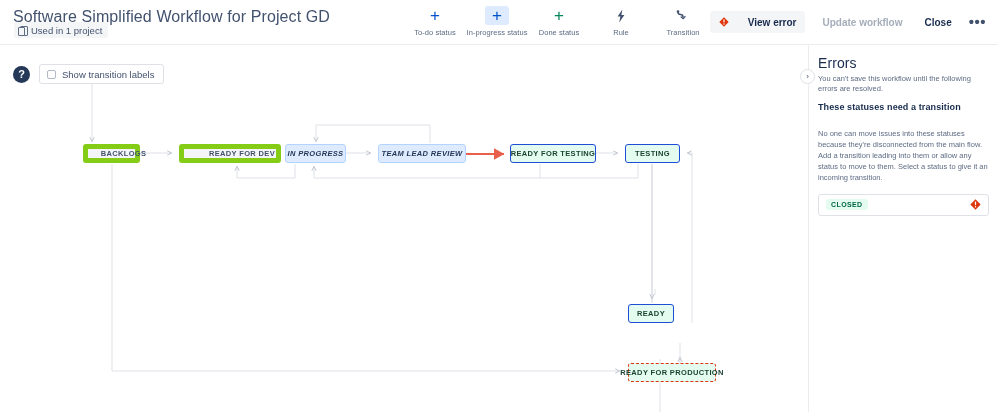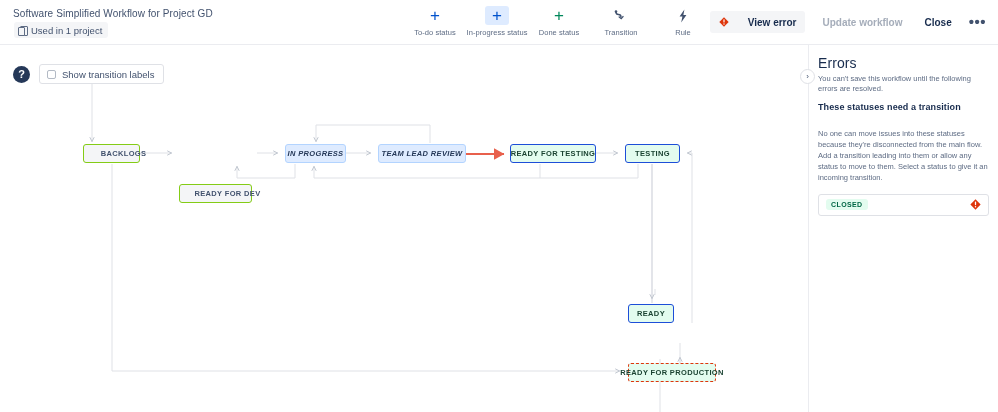--- a/index.html
+++ b/index.html
@@ -14,21 +14,21 @@
 
   
   .header {
     position: absolute; top: 0; left: 0;
     width: 998px; height: 45px;
     background: #ffffff;
     border-bottom: 1px solid #ebecf0;
   }
   .hdr-title {
     position: absolute; left: 13px; top: 8px;
-    font-size: 10px; font-weight: 400; color: #42526e;
+    font-size: 16px; font-weight: 400; color: #42526e;
     letter-spacing: .1px; white-space: nowrap;
   }
   .hdr-chip {
     position: absolute; left: 14px; top: 22px;
     display: flex; align-items: center; gap: 4px;
     height: 16px; padding: 0 6px 0 4px;
     background: #f4f5f7; border-radius: 3px;
     font-size: 9.5px; color: #42526e; white-space: nowrap;
   }
   .chip-icon { display: inline-block; width: 9px; height: 9px; position: relative; }
@@ -117,21 +117,21 @@
   .labels-text { font-size: 9.5px; color: #42526e; white-space: nowrap; }
 
   
   .node {
     position: absolute; height: 19px;
     display: flex; align-items: center; justify-content: center;
     border-radius: 3px; font-size: 7.5px; font-weight: 700;
     letter-spacing: .35px; white-space: nowrap; cursor: pointer;
     z-index: 4;
   }
-  .node.grey  { background: #f4f5f7; border: 1px solid #84cc16; color: #42526e; padding-left: 24px; }
+  .node.grey  { background: #f4f5f7; border: 5px solid #84cc16; color: #42526e; padding-left: 24px; }
   .node.blue  { background: #deebff; border: 1px solid #b3d4ff; color: #253858; font-style: italic; }
   .node.green { background: #e3fcef; border: 1px solid #1d4ed8; color: #1b4332; }
   .node.error { border: 1.5px dashed #de350b; }
 
   
   .panel {
     position: absolute; left: 808px; top: 45px;
     width: 190px; height: 367px;
     background: #ffffff; border-left: 1px solid #ebecf0;
     padding: 10px 9px 0 9px; overflow: hidden;
@@ -186,38 +186,38 @@
         <span class="tb-glyph plus-todo">+</span>
         <span class="tb-label">To-do status</span>
       </div>
       <div class="tb-item">
         <span class="tb-glyph plus-inprog">+</span>
         <span class="tb-label">In-progress status</span>
       </div>
       <div class="tb-item">
         <span class="tb-glyph plus-done">+</span>
         <span class="tb-label">Done status</span>
+      </div>
+      <div class="tb-item">
+        <span class="tb-glyph rule">
+          <svg width="10" height="14" viewBox="0 0 10 14">
+            <path d="M6.4 0.5 L1.6 7.6 L4.4 7.6 L3.2 13.5 L8.4 6.0 L5.4 6.0 Z" fill="#42526e"></path>
+          </svg>
+        </span>
+        <span class="tb-label">Rule</span>
       </div>
       <div class="tb-item">
         <span class="tb-glyph transition">
           <svg width="14" height="13" viewBox="0 0 14 13">
             <path d="M2 3 C2 8, 7 3, 7 8" fill="none" stroke="#42526e" stroke-width="1.4"></path>
             <path d="M5.2 8 L7.2 9.6 L9 7.6" fill="none" stroke="#42526e" stroke-width="1.4" stroke-linecap="round"></path>
             <circle cx="2" cy="2.6" r="1.3" fill="#42526e"></circle>
           </svg>
         </span>
         <span class="tb-label">Transition</span>
-      </div>
-      <div class="tb-item">
-        <span class="tb-glyph rule">
-          <svg width="10" height="14" viewBox="0 0 10 14">
-            <path d="M6.4 0.5 L1.6 7.6 L4.4 7.6 L3.2 13.5 L8.4 6.0 L5.4 6.0 Z" fill="#42526e"></path>
-          </svg>
-        </span>
-        <span class="tb-label">Rule</span>
       </div>
     </div>
 
     <div class="hdr-actions">
       <button class="btn btn-view-error">
         <span class="err-diamond">
           <svg width="10" height="10" viewBox="0 0 12 12">
             <path d="M6 0.4 L11.6 6 L6 11.6 L0.4 6 Z" fill="#de350b"></path>
             <rect x="5.3" y="2.6" width="1.4" height="4.1" rx=".6" fill="#fff"></rect>
             <circle cx="6" cy="8.4" r=".8" fill="#fff"></circle>
@@ -287,21 +287,21 @@
 
     <div class="ctrl-row">
       <div class="help-icon">?</div>
       <label class="labels-box">
         <span class="cb"></span>
         <span class="labels-text">Show transition labels</span>
       </label>
     </div>
 
     <div class="node grey" style="left:83px;  top:99px;  width:57px;">BACKLOGS</div>
-    <div class="node grey" style="left:179px; top:99px;  width:73px;margin-top:40px;">READY FOR DEV</div>
+    <div class="node grey" style="left:179px; top:99px;  width:102px;">READY FOR DEV</div>
     <div class="node blue" style="left:285px; top:99px;  width:61px;">IN PROGRESS</div>
     <div class="node blue" style="left:378px; top:99px;  width:88px;">TEAM LEAD REVIEW</div>
     <div class="node green" style="left:510px; top:99px;  width:86px;">READY FOR TESTING</div>
     <div class="node green" style="left:625px; top:99px;  width:55px;">TESTING</div>
     <div class="node green" style="left:628px; top:259px; width:46px;">READY</div>
     <div class="node green error" style="left:628px; top:318px; width:88px;">READY FOR PRODUCTION</div>
 
     <svg style="position:absolute; left:466px; top:100px;" width="48" height="18">
       <path d="M0,9 L38,9" stroke="#e8604c" stroke-width="2" fill="none" marker-end="url(#ahr)"></path>
     </svg>

